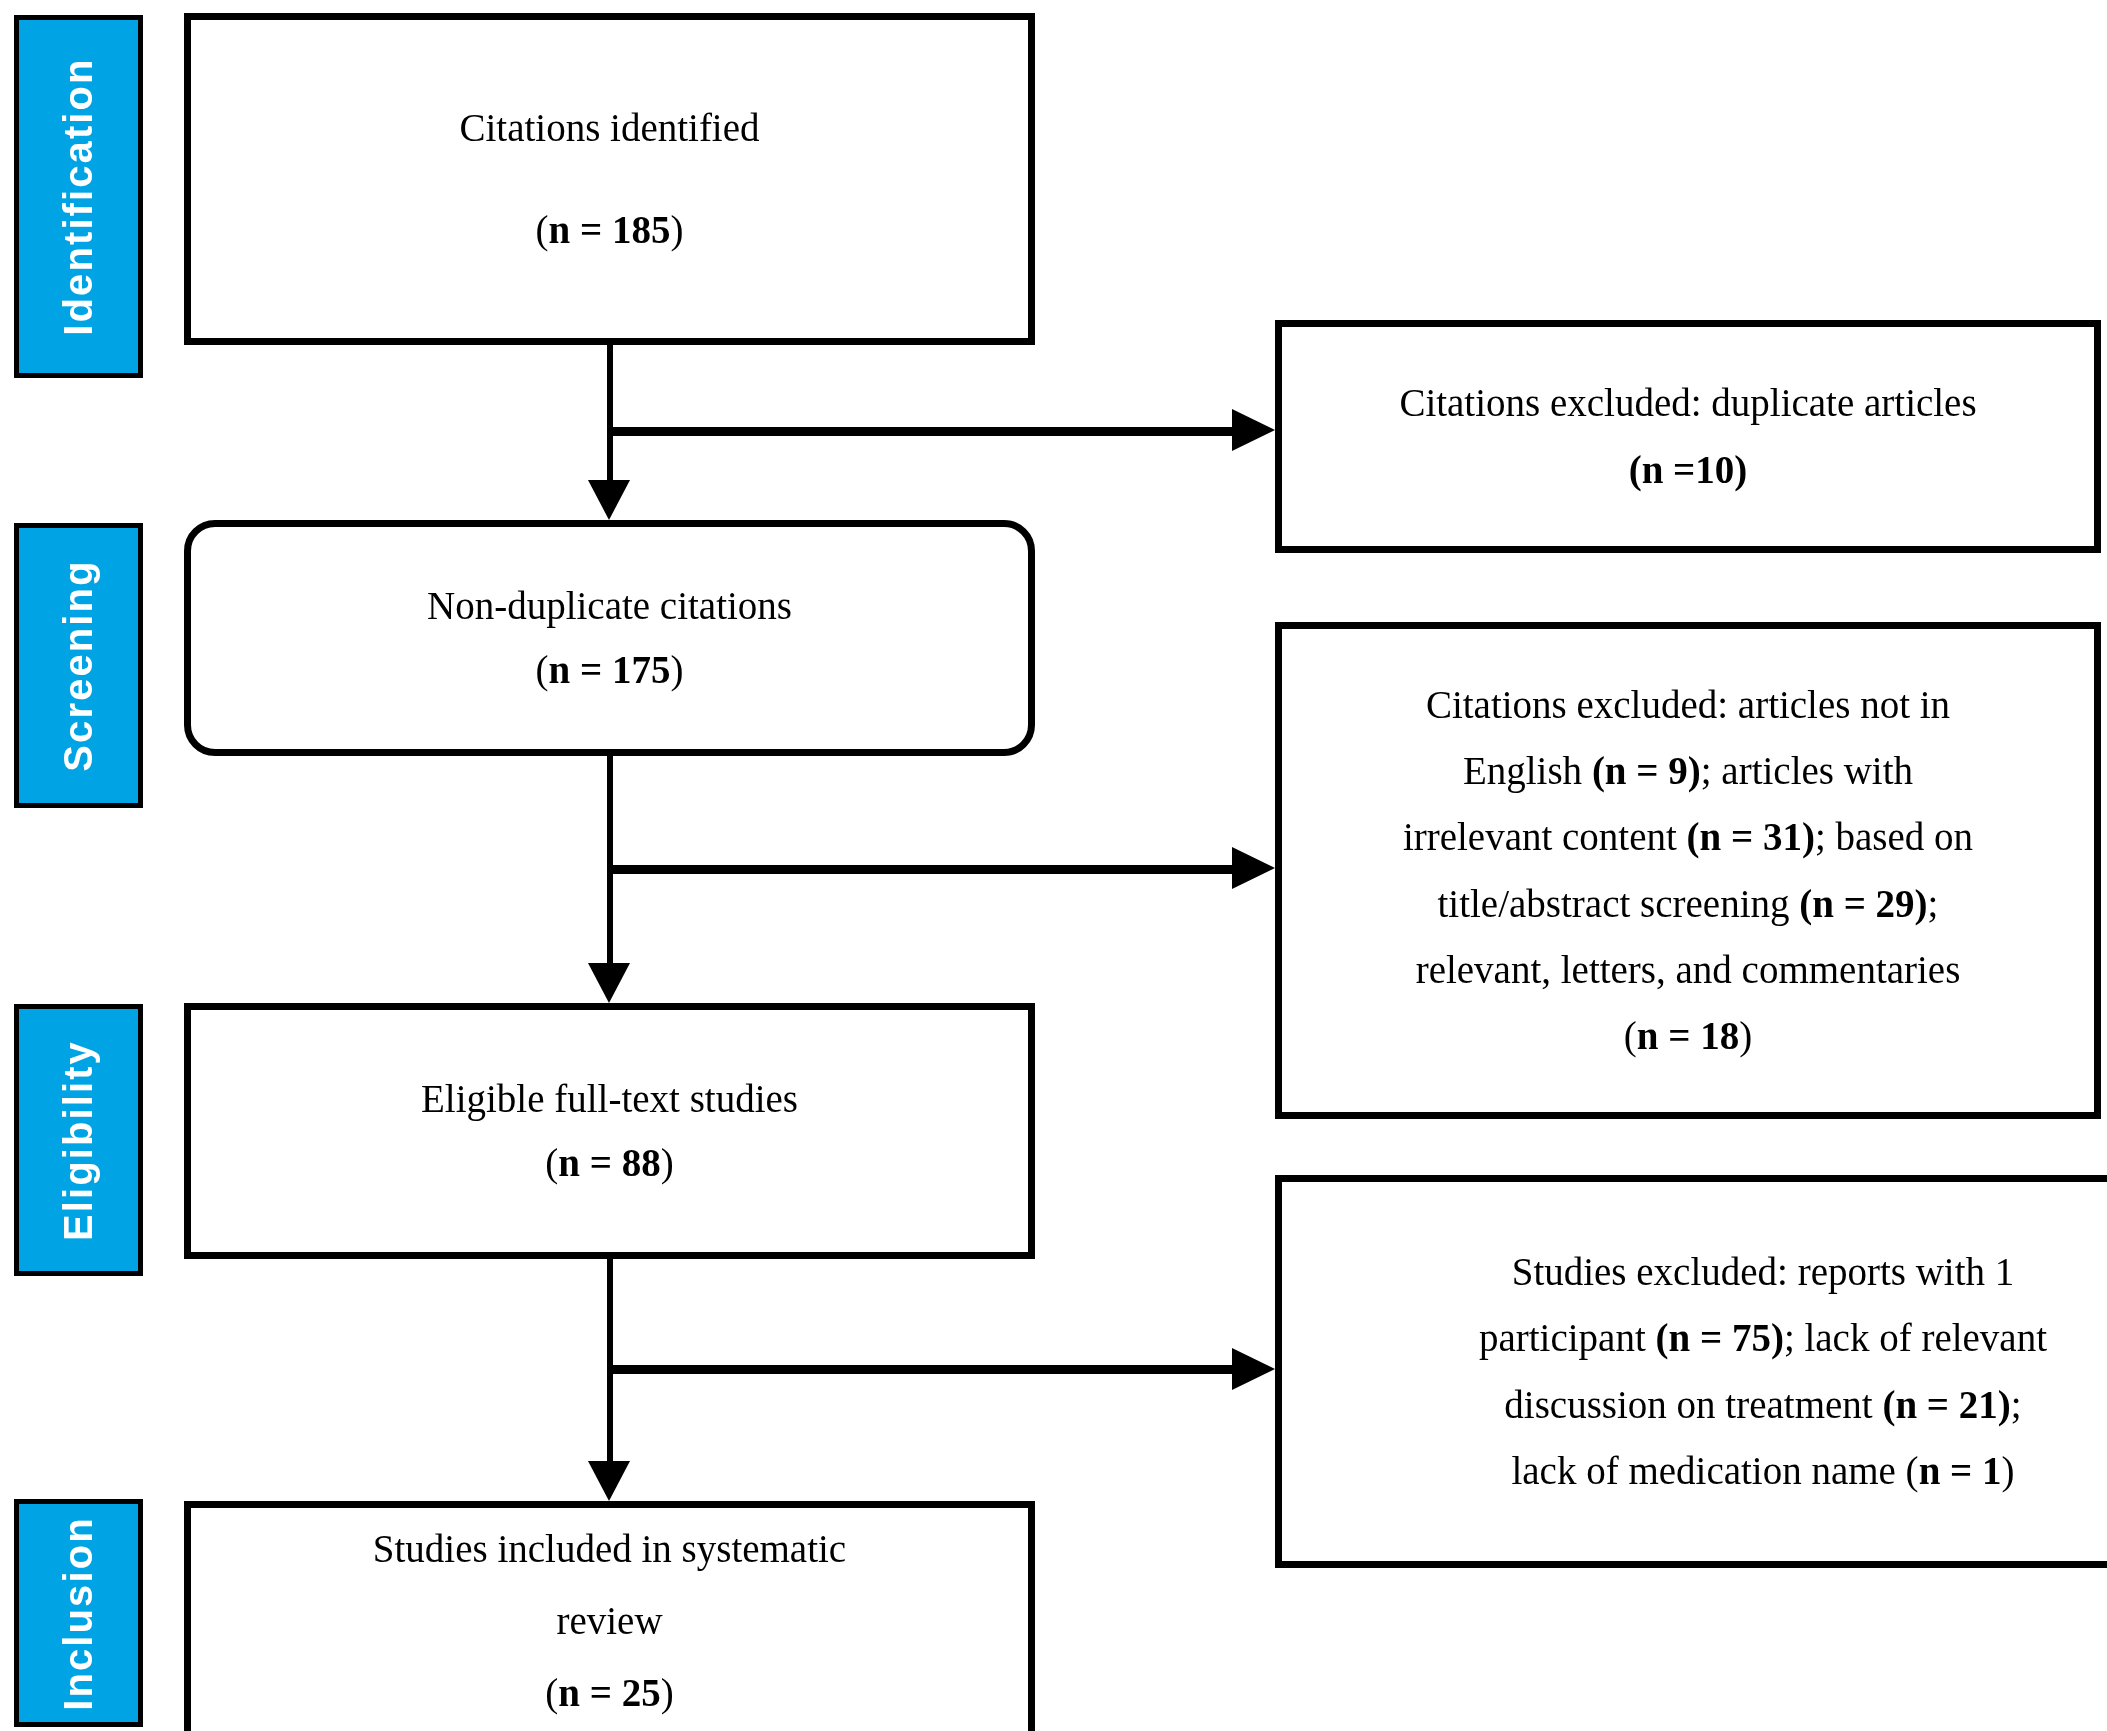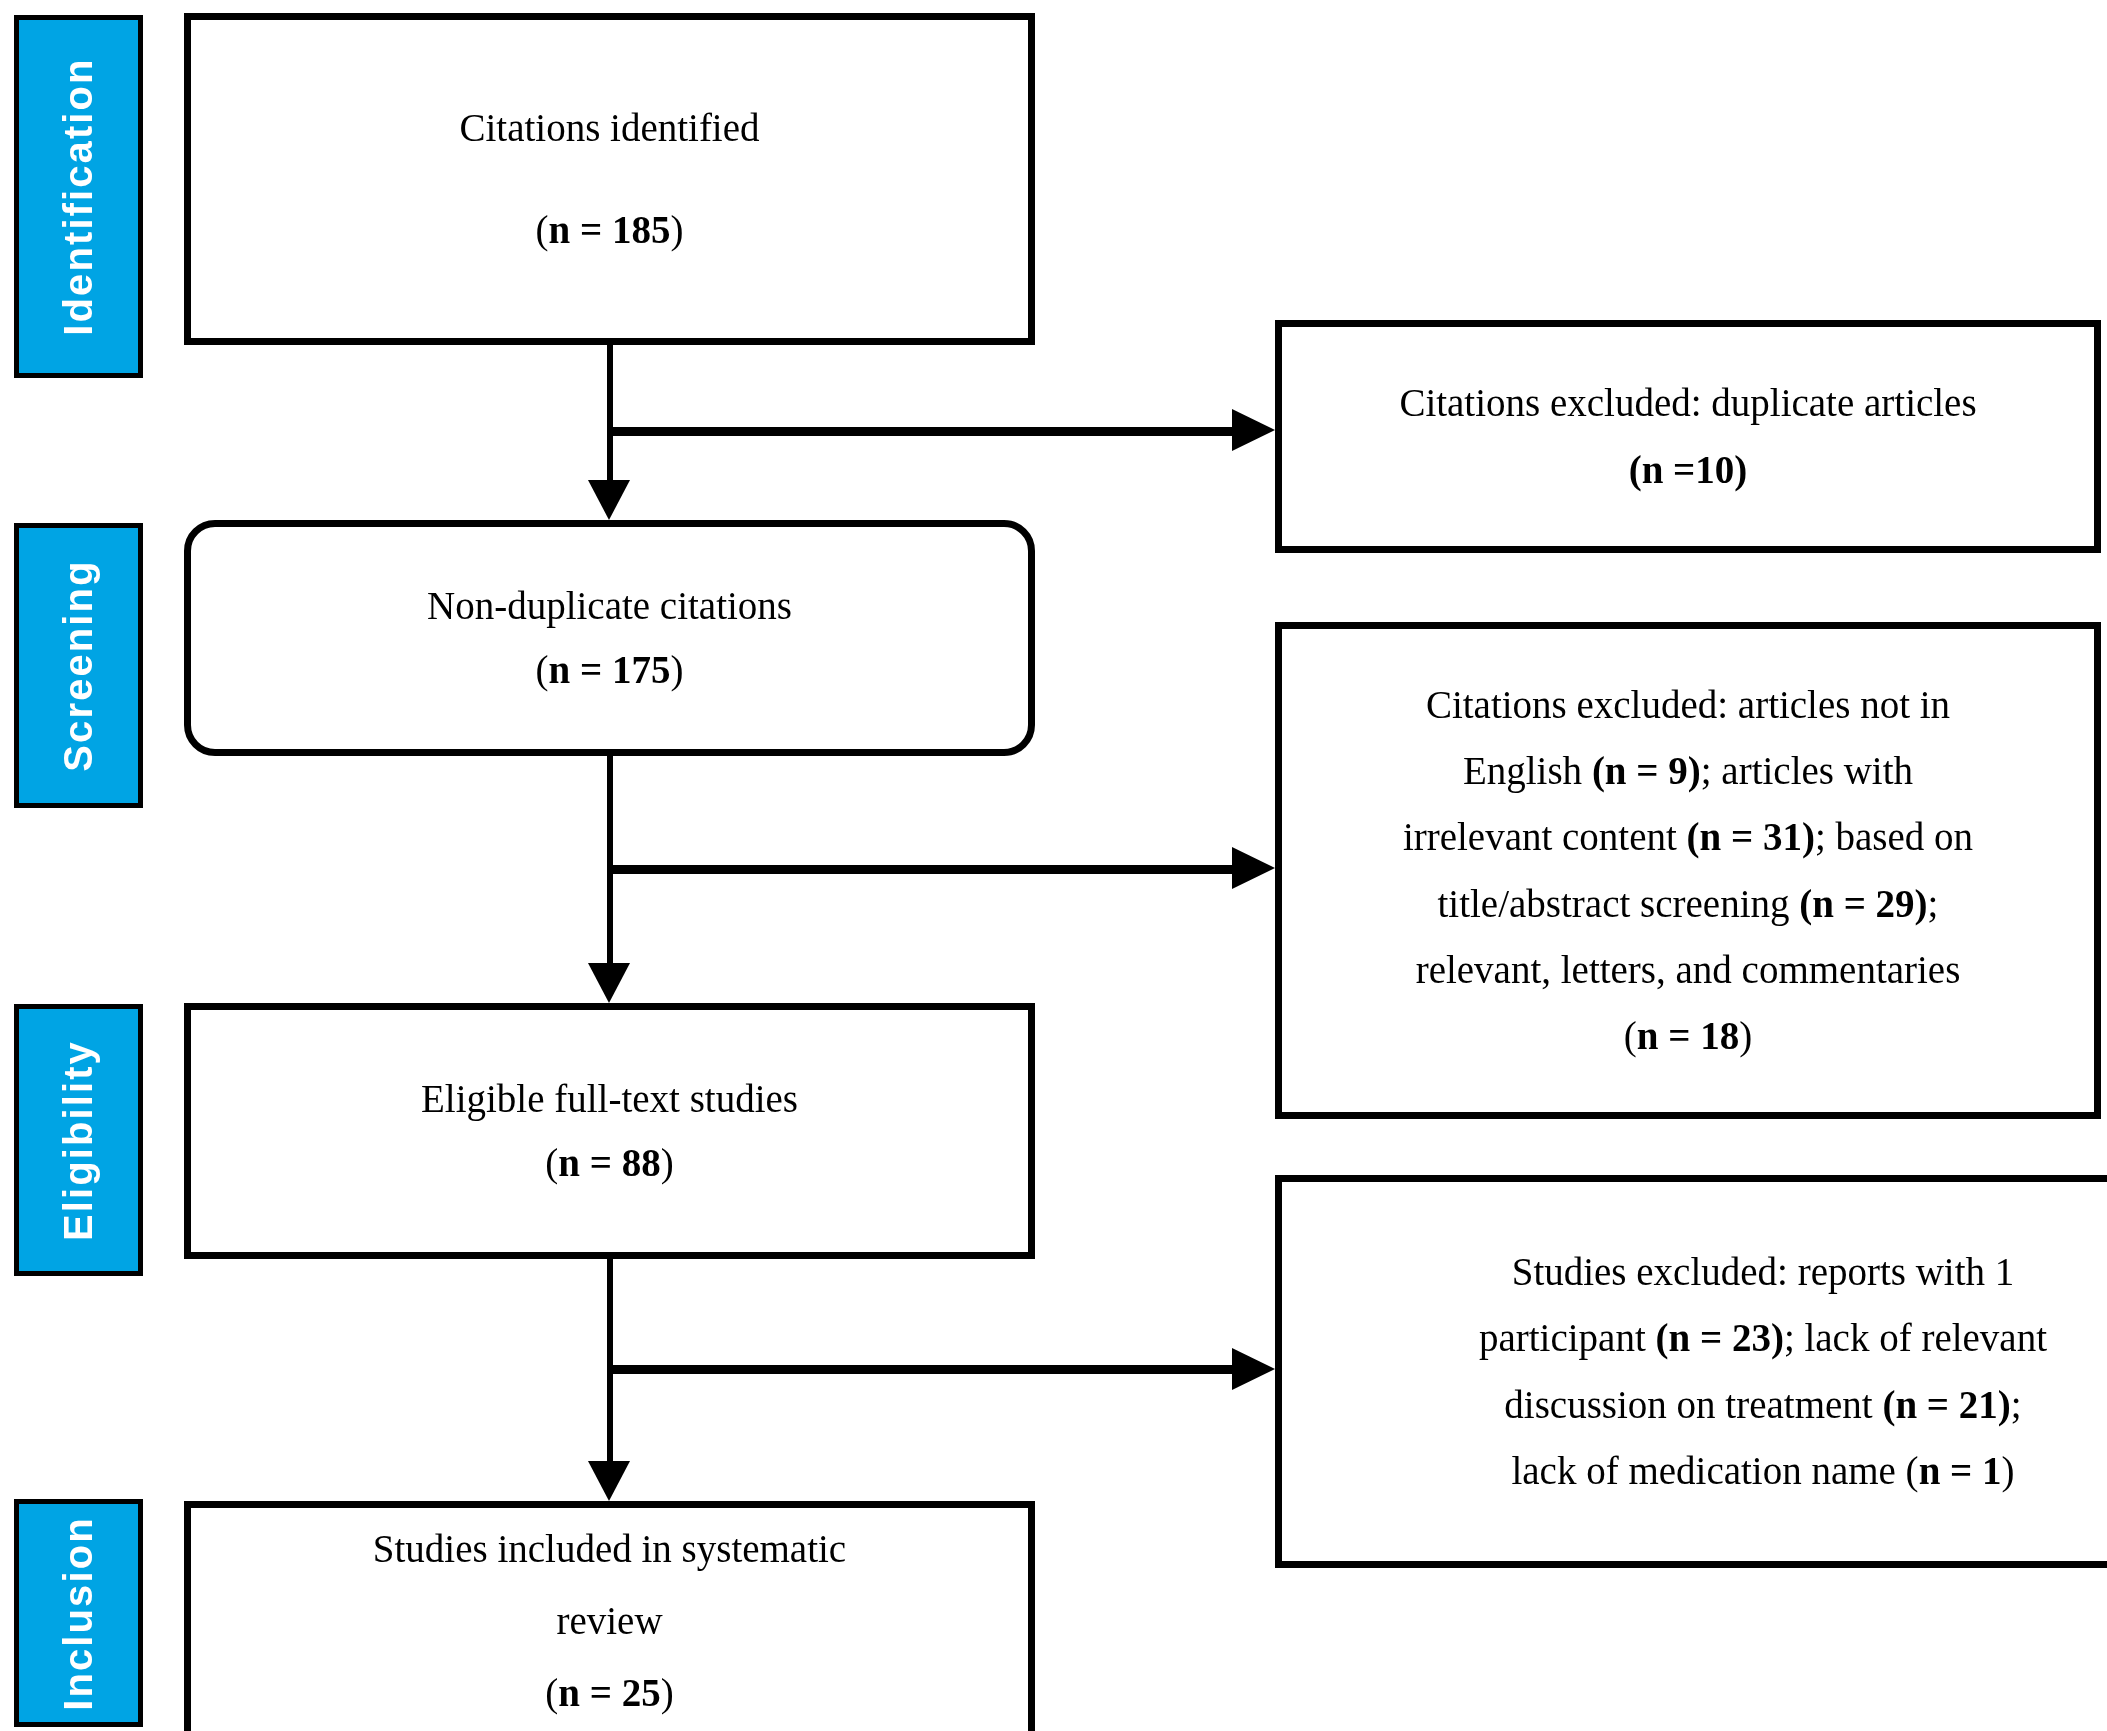--- a/index.html
+++ b/index.html
@@ -156,21 +156,21 @@
   <div class="box excl" id="excl-1">
       <div class="rich-line"><span class="seg">Citations excluded: articles not in</span></div>
       <div class="rich-line"><span class="seg">English </span><span class="seg bold">(n = 9)</span><span class="seg">; articles with</span></div>
       <div class="rich-line"><span class="seg">irrelevant content </span><span class="seg bold">(n = 31)</span><span class="seg">; based on</span></div>
       <div class="rich-line"><span class="seg">title/abstract screening </span><span class="seg bold">(n = 29)</span><span class="seg">;</span></div>
       <div class="rich-line"><span class="seg">relevant, letters, and commentaries</span></div>
       <div class="rich-line"><span class="seg">(</span><span class="seg bold">n = 18</span><span class="seg">)</span></div>
     </div>
   <div class="box excl" id="excl-2">
       <div class="rich-line"><span class="seg">Studies excluded: reports with 1</span></div>
-      <div class="rich-line"><span class="seg">participant </span><span class="seg bold">(n = 23)</span><span class="seg">; lack of relevant</span></div>
+      <div class="rich-line"><span class="seg">participant </span><span class="seg bold">(n = 75)</span><span class="seg">; lack of relevant</span></div>
       <div class="rich-line"><span class="seg">discussion on treatment </span><span class="seg bold">(n = 21)</span><span class="seg">;</span></div>
       <div class="rich-line"><span class="seg">lack of medication name (</span><span class="seg bold">n = 1</span><span class="seg">)</span></div>
     </div>
 
   <div class="vline" id="vline-1"></div>
   <div class="head-down" id="head-down-1"></div>
   <div class="vline" id="vline-2"></div>
   <div class="head-down" id="head-down-2"></div>
   <div class="vline" id="vline-3"></div>
   <div class="head-down" id="head-down-3"></div>

